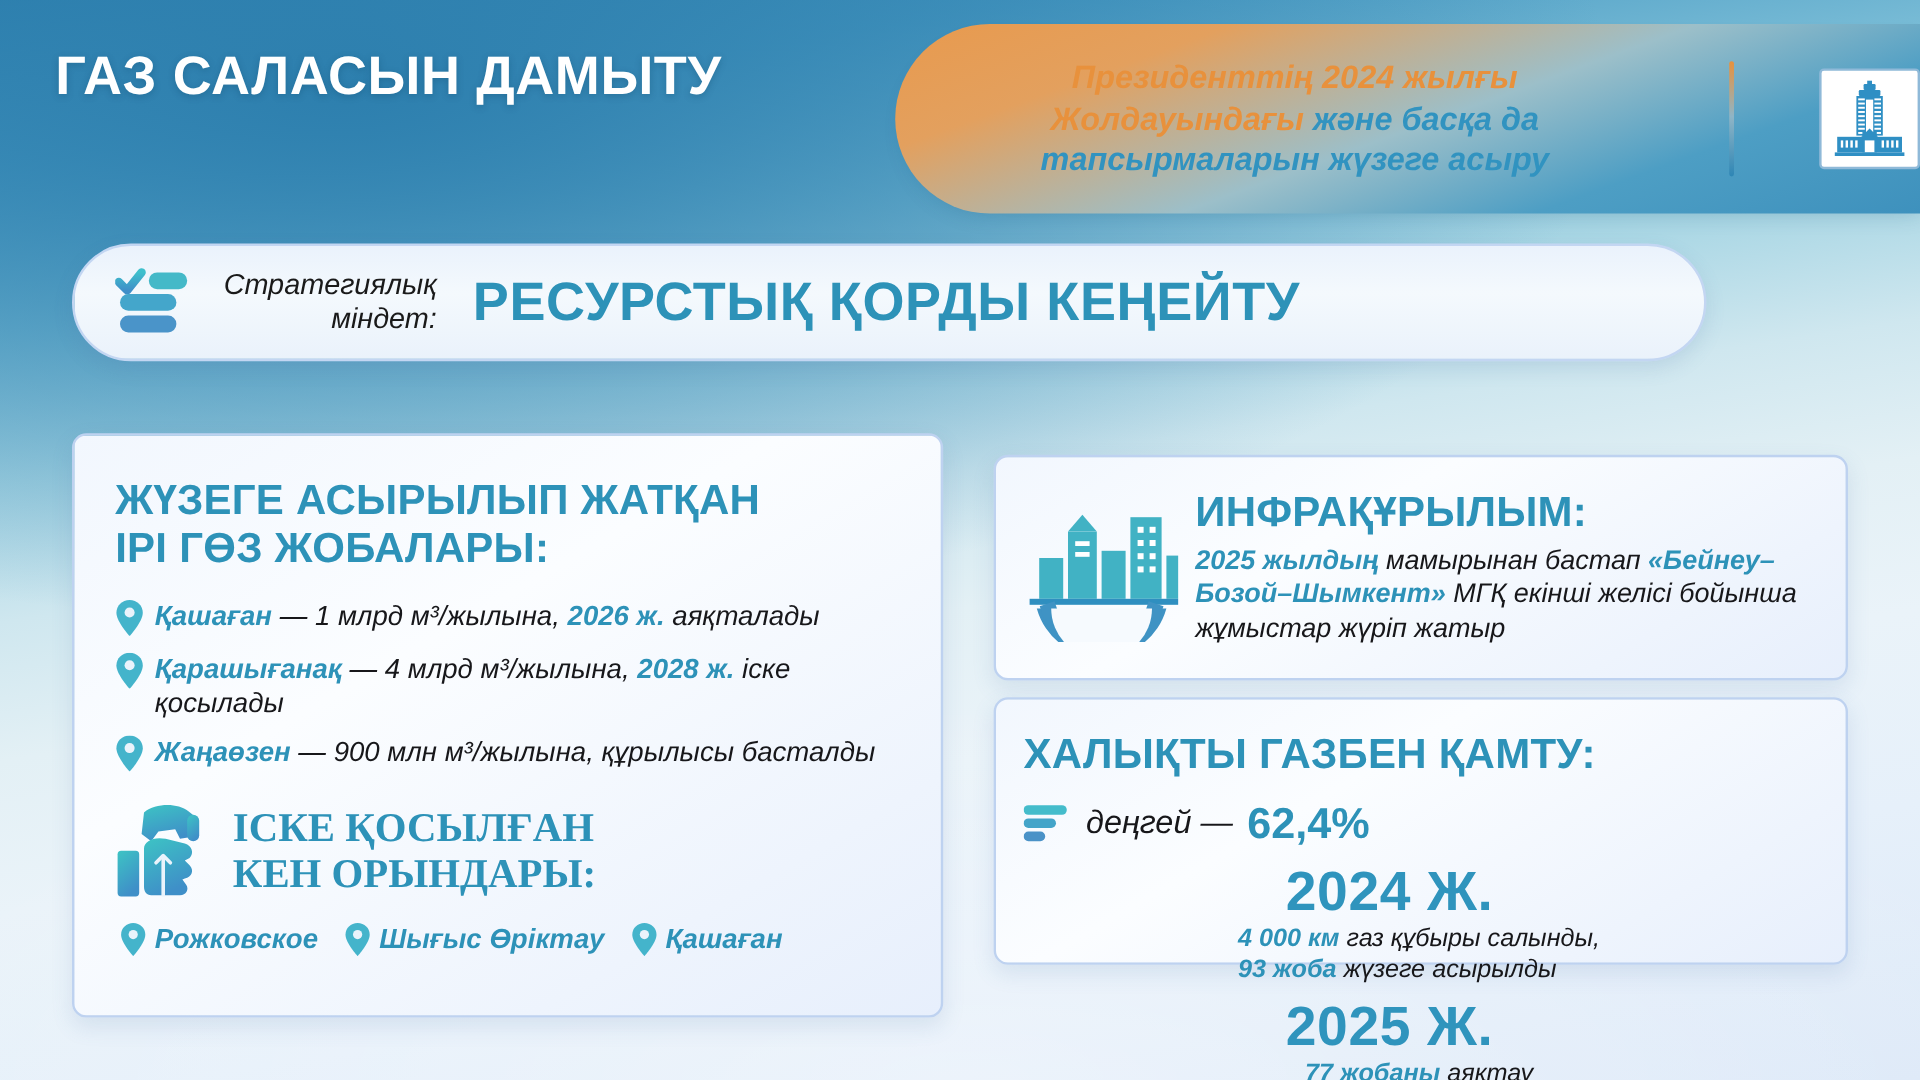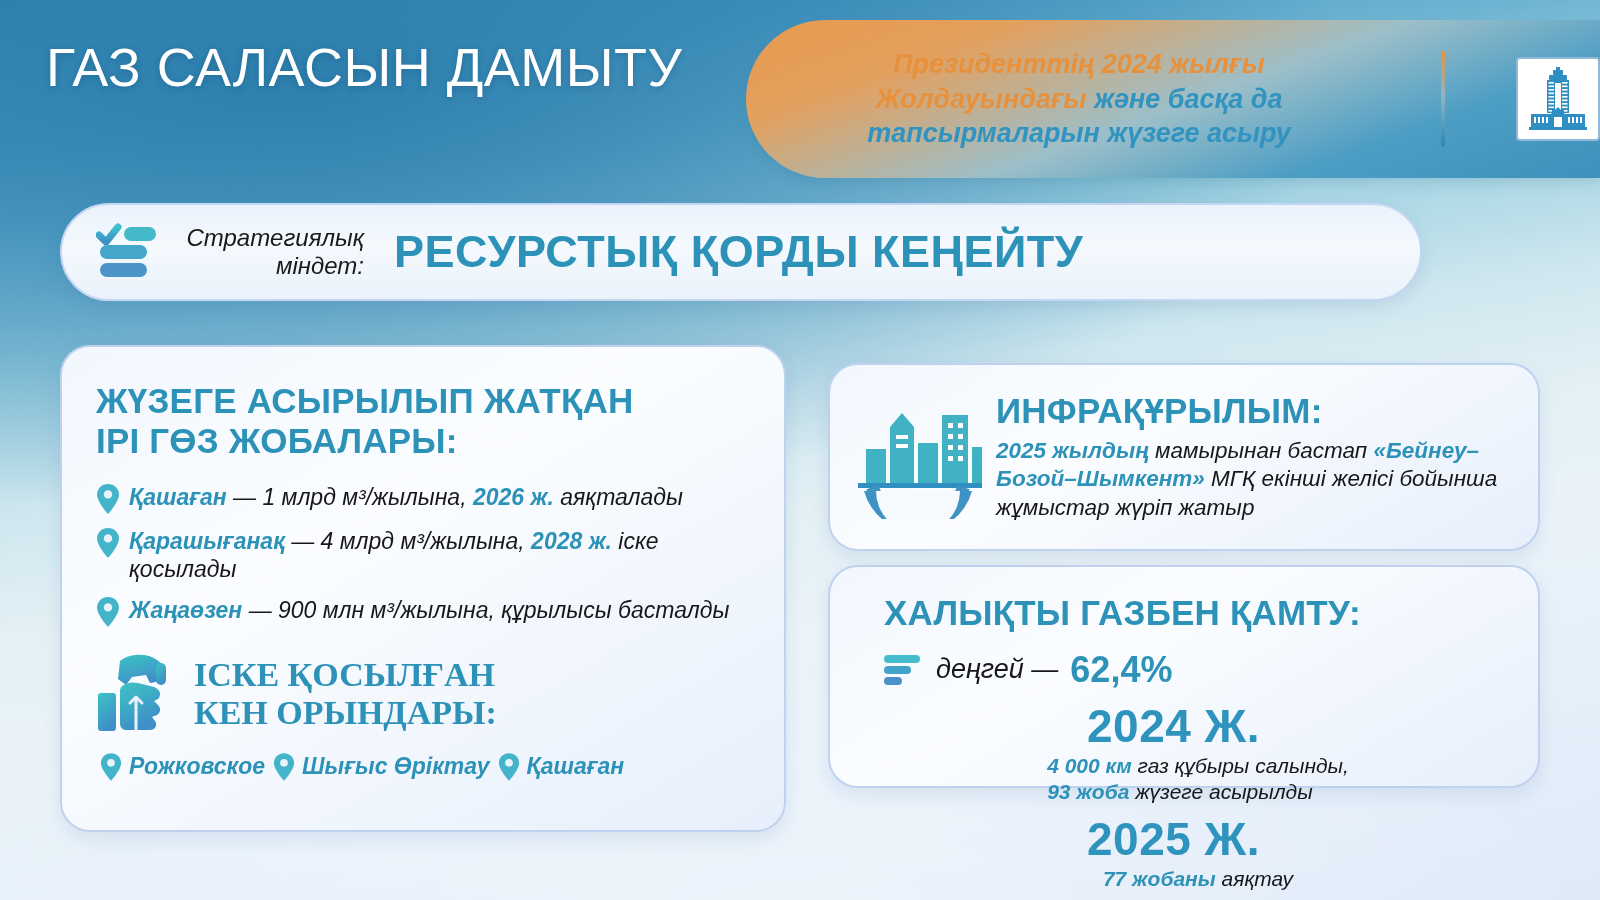--- a/index.html
+++ b/index.html
@@ -36,23 +36,23 @@
     background: radial-gradient(100% 60% at 50% 100%, rgba(255,255,255,.35), rgba(255,255,255,0) 60%);
     pointer-events: none;
   }
 
   
   .page-title {
     position: absolute;
     left: 46px; top: 40px;
     width: 660px;
     color: #ffffff;
-    font-size: 54px;
+    font-size: 45px;
     line-height: 1.02;
-    font-weight: normal;
+    font-weight: bold;
     letter-spacing: 0.5px;
     text-shadow: 0 2px 6px rgba(10,60,95,.28);
     z-index: 5;
   }
 
   .header-badge {
     position: absolute;
     left: 755px; top: 28px;
     width: 845px; height: 142px;
     background: #ffffff;
@@ -131,30 +131,31 @@
     margin-left: 30px;
     font-size: 45px;
     font-weight: bold;
     color: #2d92b8;
     letter-spacing: 0.5px;
   }
 
   
   .card {
     position: absolute;
-    border-radius: 30px;
+    border-radius: 12px;
     border: 2px solid #bed2f0;
     background: linear-gradient(150deg, #f2f7fe 0%, #fbfdff 38%, #eef4fd 78%, #e7effc 100%);
     box-shadow: 0 7px 18px rgba(80,120,170,.14);
     z-index: 3;
+    margin-top: 16px;
   }
 
   #card-projects { left: 60px; top: 345px; width: 726px; height: 487px; padding: 34px 30px 24px 34px; }
   #card-infra    { left: 828px; top: 363px; width: 712px; height: 188px; padding: 22px 24px 20px 24px; }
-  #card-coverage { left: 828px; top: 565px; width: 712px; height: 223px; padding: 26px 26px 20px 54px; }
+  #card-coverage { left: 828px; top: 565px; width: 712px; height: 223px; padding: 26px 26px 20px 23px; }
 
   .card-title {
     color: #2d92b8;
     font-size: 35px;
     font-weight: bold;
     line-height: 1.14;
     letter-spacing: .2px;
   }
 
   
@@ -185,21 +186,21 @@
     color: #2d92b8;
     font-size: 34px;
     font-weight: bold;
     line-height: 1.12;
   }
   .fields-row {
     display: flex;
     align-items: center;
     margin-top: 16px;
     margin-left: 4px;
-    gap: 8px;
+    gap: 22px;
   }
   .field-item { display: flex; align-items: center; }
   .field-item .pin-icon { width: 22px; height: 28px; margin-right: 7px; margin-top: 0; }
   .field-name {
     font-size: 23px;
     font-style: italic;
     font-weight: bold;
     color: #2d92b8;
   }
 

